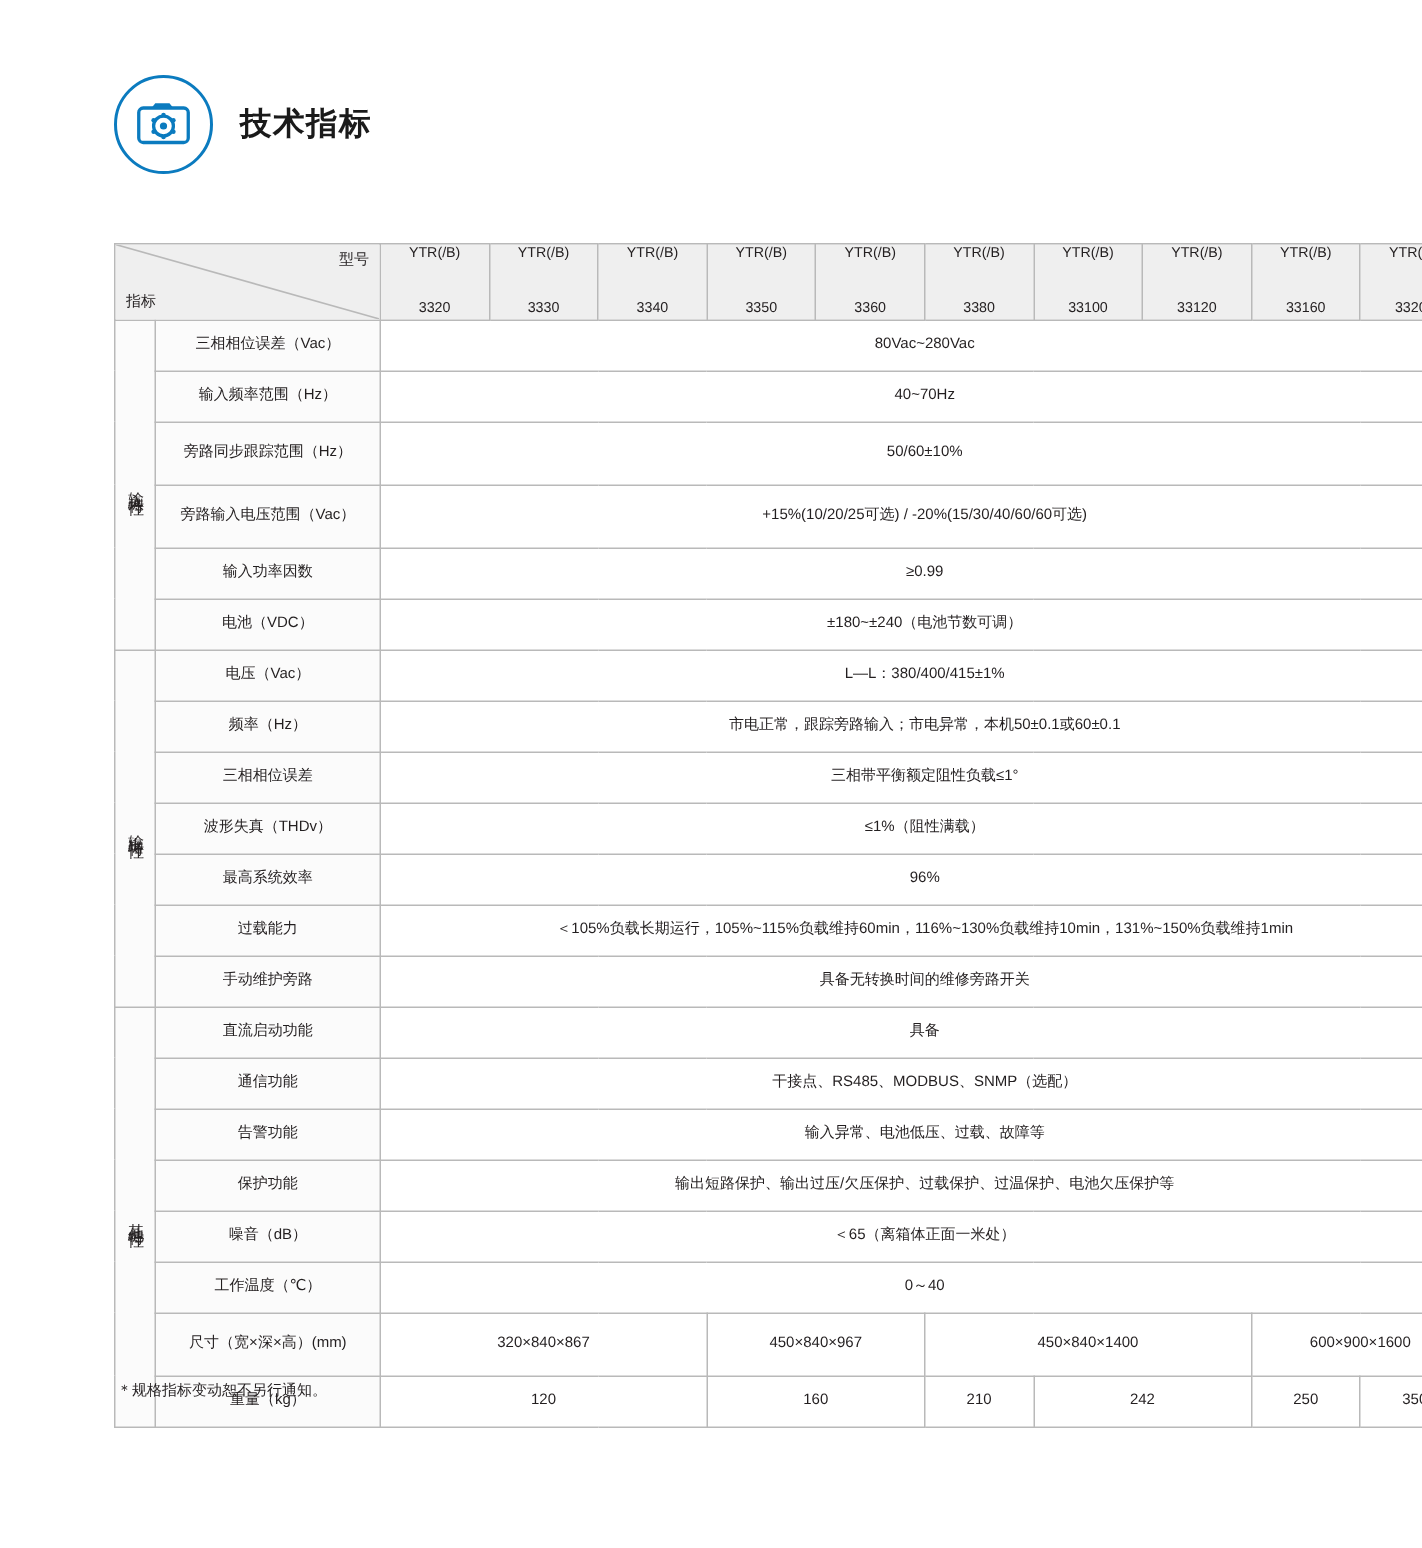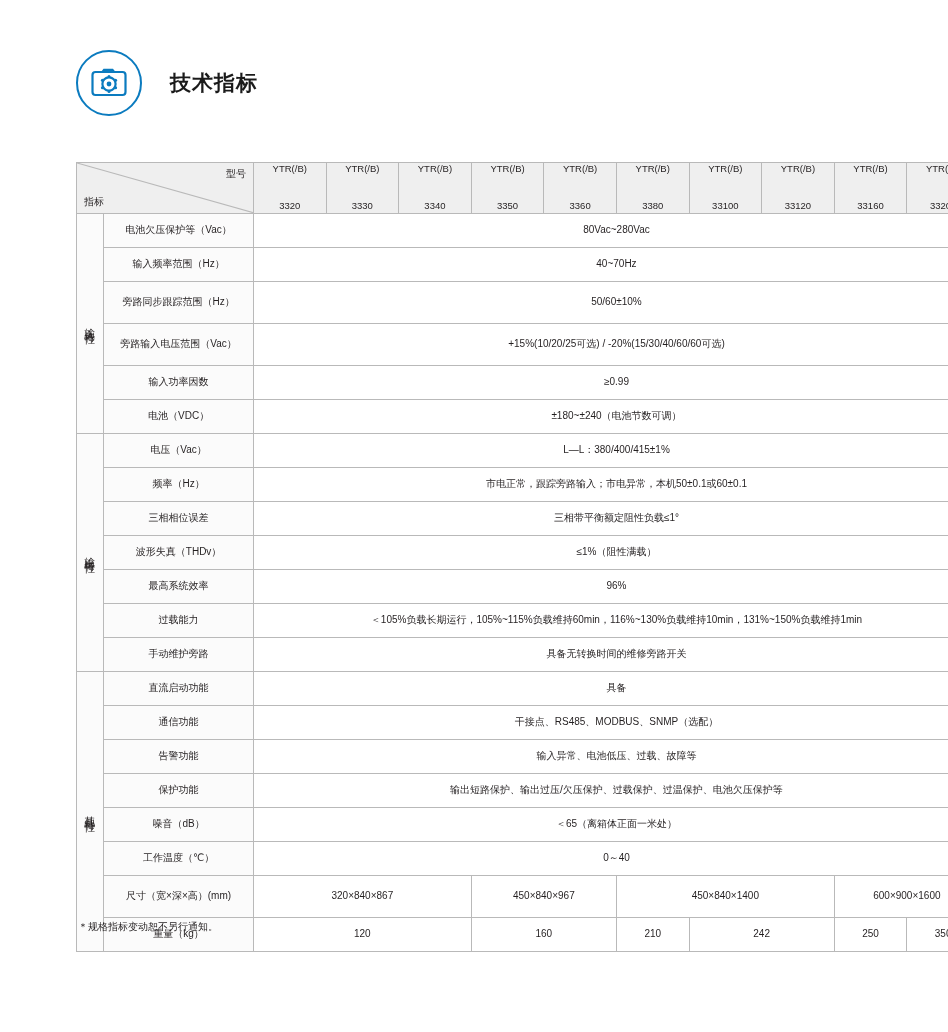--- a/index.html
+++ b/index.html
@@ -33,21 +33,21 @@
     width: 62px;
     height: 62px;
     border-radius: 50%;
     border: 2px solid #0b7bbf;
     display: flex;
     align-items: center;
     justify-content: center;
     flex: none;
   }
   .header-text {
-    margin-left: 28px;
+    margin-left: 18px;
     line-height: 1.15;
   }
   .header-title-cn {
     font-size: 21px;
     font-weight: bold;
     color: #1a1a1a;
     letter-spacing: 1px;
   }
   .header-title-en {
     font-size: 21px;
@@ -228,21 +228,21 @@
         <td>
           <span class="model-a">YTR(/B)</span>
           <span class="model-b">33200</span>
         </td>
       </tr>
 
       <tr>
         <td class="group-cell" rowspan="6">
           <div style="writing-mode:vertical-rl; text-orientation:upright; margin:0 auto; letter-spacing:2px;">输入特性</div>
         </td>
-        <td class="row-label">电池欠压保护等（Vac）</td>
+        <td class="row-label">三相相位误差（Vac）</td>
         <td class="val" colspan="10">80Vac~280Vac</td>
       </tr>
       <tr>
         <td class="row-label">输入频率范围（Hz）</td>
         <td class="val" colspan="10">40~70Hz</td>
       </tr>
       <tr>
         <td class="row-label">旁路同步跟踪范围（Hz）</td>
         <td class="val xtall" colspan="10">50/60±10%</td>
       </tr>

